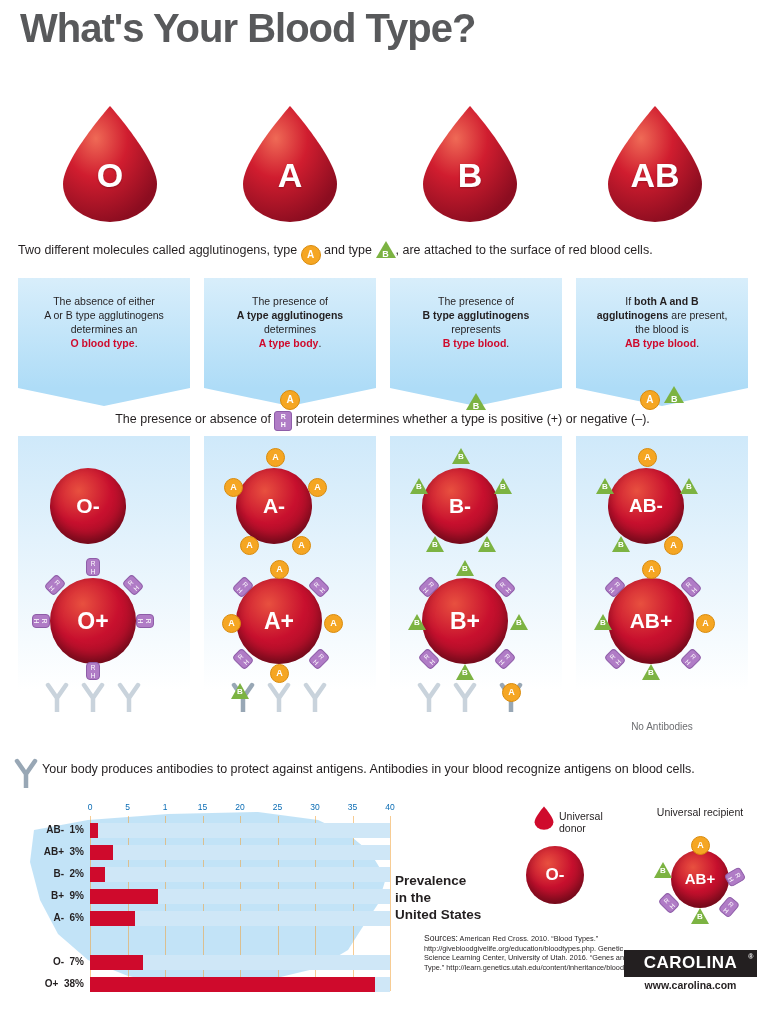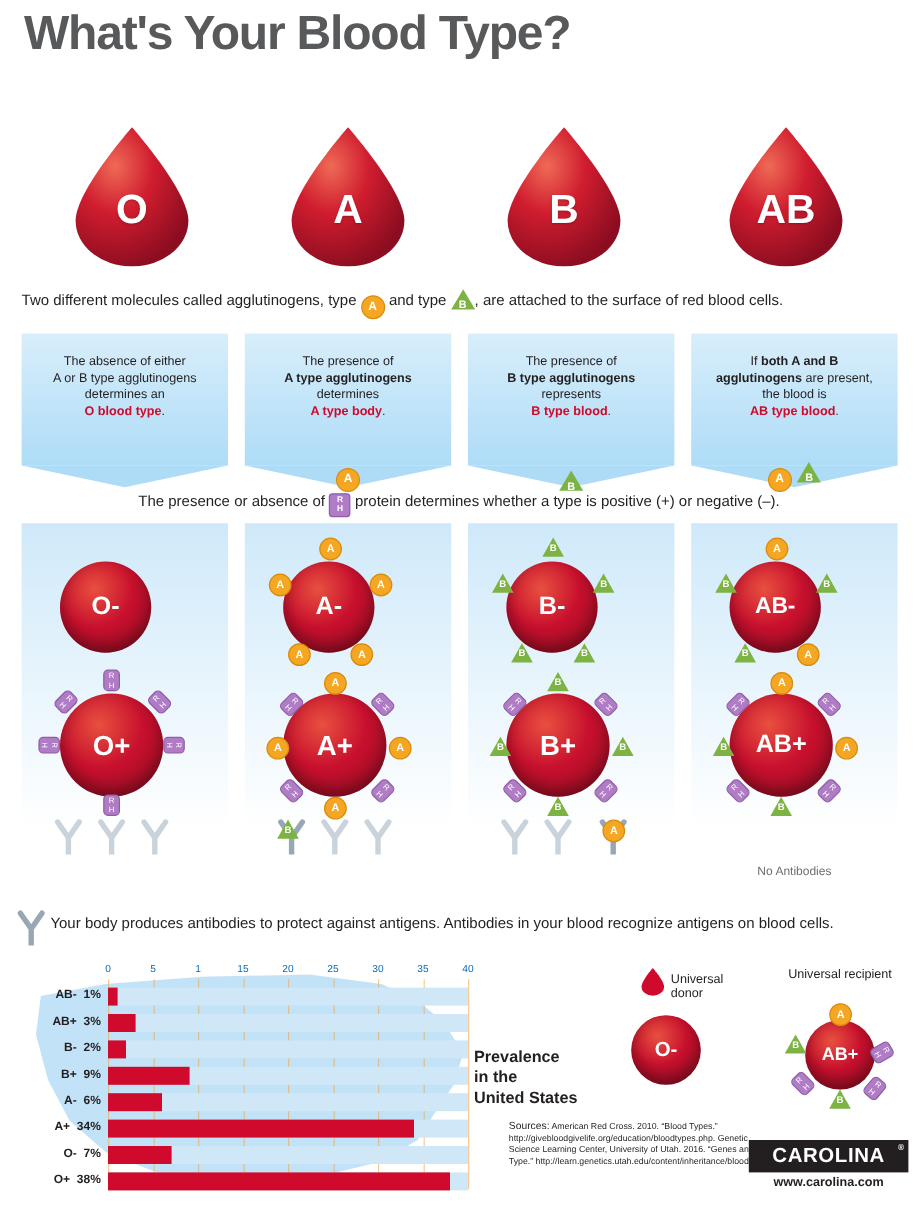--- a/index.html
+++ b/index.html
@@ -513,26 +513,20 @@
         <div class="bartrack">
             <div class="barfill" style="width:67.5px;"></div>
           </div>
       </div>
       <div class="barrow" style="top:92px;">
         <div class="barlab"><span>A-</span>&nbsp;&nbsp;<span>6%</span></div>
         <div class="bartrack">
             <div class="barfill" style="width:45px;"></div>
           </div>
       </div>
-      <div class="barrow" style="top:114px;">
-        <div class="barlab"><span>A+</span>&nbsp;&nbsp;<span>34%</span></div>
-        <div class="bartrack">
-            <div class="barfill" style="width:255px;"></div>
-          </div>
-      </div>
       <div class="barrow" style="top:136px;">
         <div class="barlab"><span>O-</span>&nbsp;&nbsp;<span>7%</span></div>
         <div class="bartrack">
             <div class="barfill" style="width:52.5px;"></div>
           </div>
       </div>
       <div class="barrow" style="top:158px;">
         <div class="barlab"><span>O+</span>&nbsp;&nbsp;<span>38%</span></div>
         <div class="bartrack">
             <div class="barfill" style="width:285px;"></div>

